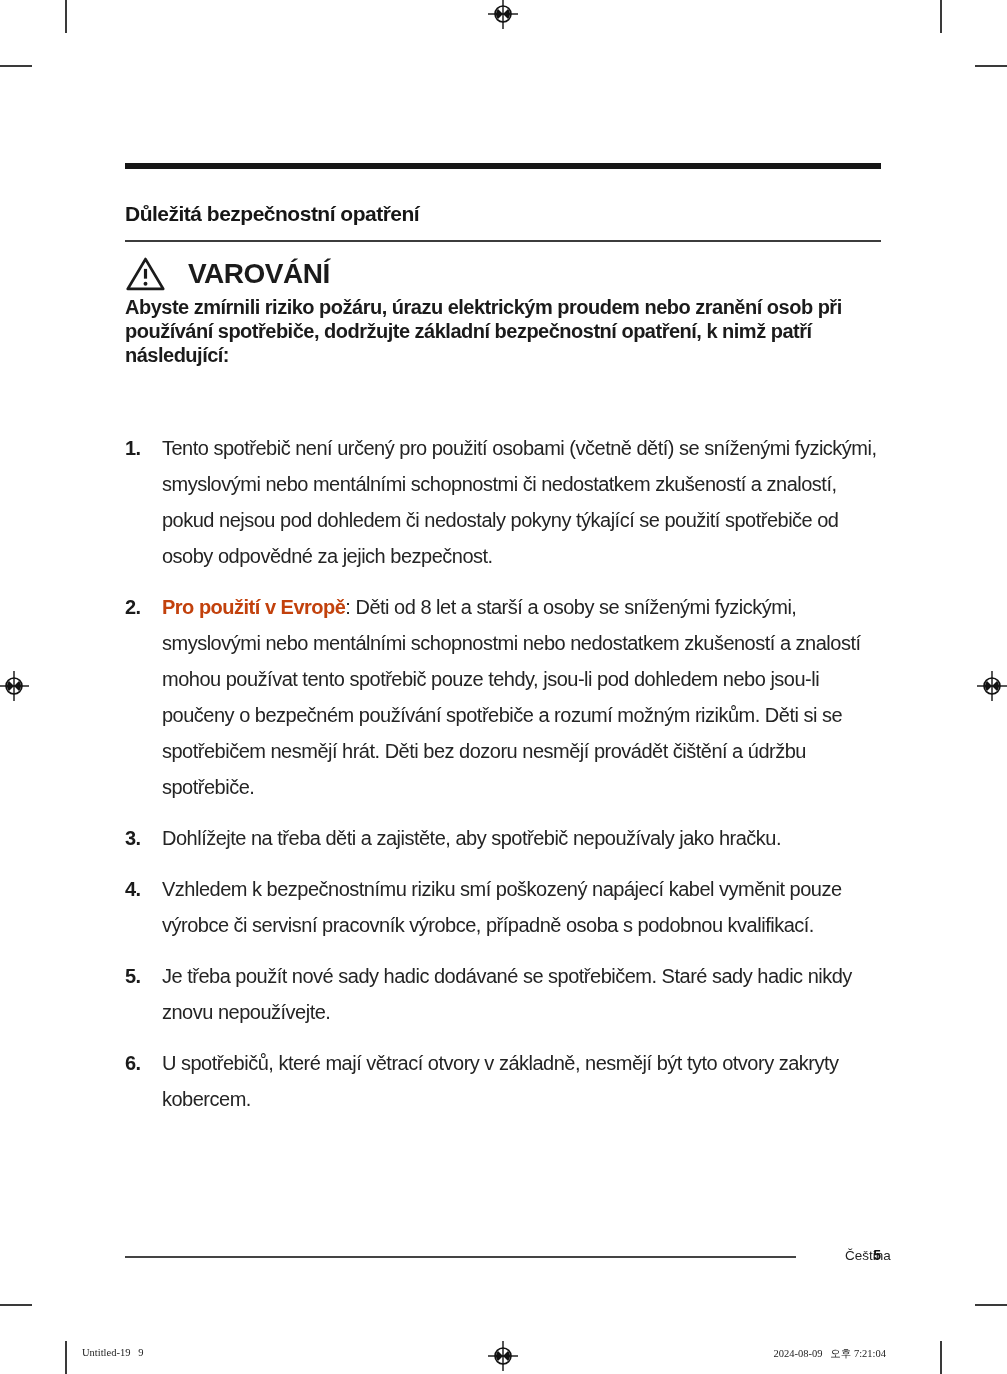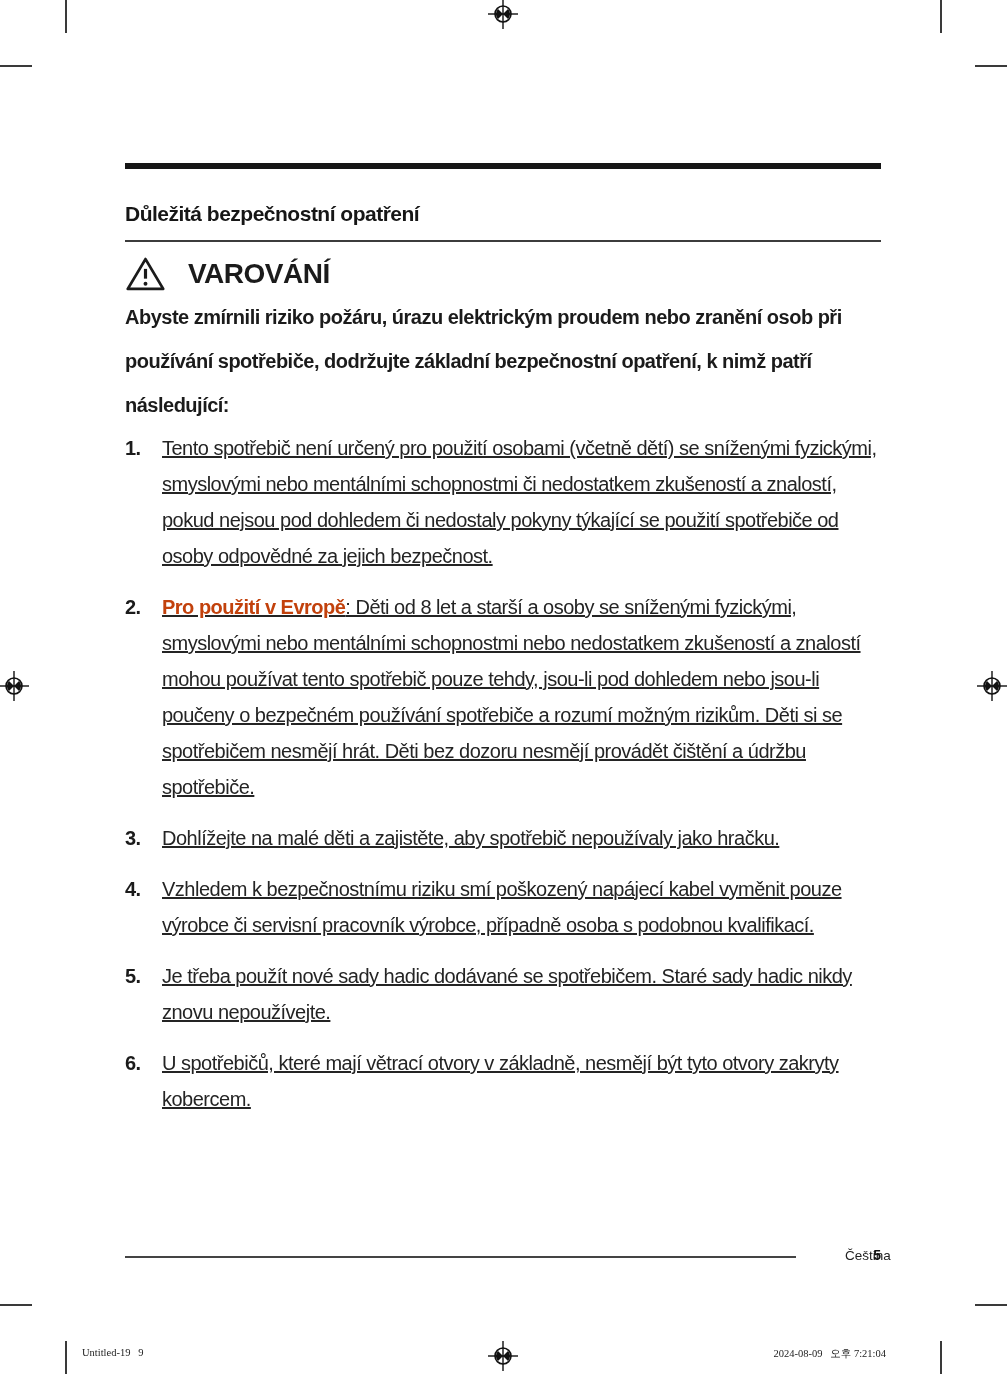--- a/index.html
+++ b/index.html
@@ -20,26 +20,26 @@
     font-size:21px; font-weight:bold; letter-spacing:-0.5px; color:#161616;
   }
   .title-rule { position:absolute; left:0; top:240px; width:756px; height:2px; background:#3c3c3c; }
   .warning-head {
     position:absolute; left:0; top:256px; display:flex; align-items:center; gap:22px;
     font-size:28px; font-weight:bold; letter-spacing:-0.5px; color:#1b1b1b;
   }
   .warning-head svg { display:block; }
   .intro {
     position:absolute; left:0; top:295px; width:756px; margin:0;
-    font-size:20px; font-weight:bold; line-height:44px; letter-spacing:-0.5px; color:#1b1b1b;
+    font-size:20px; font-weight:bold; line-height:24px; letter-spacing:-0.5px; color:#1b1b1b;
   }
   .safety-list { position:absolute; left:0; top:430px; width:756px; }
   .item { display:flex; margin-bottom:15px; font-size:20px; line-height:36px; letter-spacing:-0.5px; color:#242424; }
   .item .num { flex:0 0 37px; font-weight:bold; color:#1b1b1b; }
-  .item .body { flex:1;text-decoration:underline; }
+  .item .body { flex:1; }
   .item .body b { font-weight:bold; color:#c2410c; }
   .footer-rule { position:absolute; left:0; top:1256px; width:671px; height:2px; background:#444444; }
   .footer-lang {
     position:absolute; left:720px; top:1248px; font-size:13.5px; color:#222222; letter-spacing:0;
   }
   .footer-page {
     position:absolute; right:0; top:1247px; font-size:14px; font-weight:bold; color:#111111;
   }
   .print-text {
     position:absolute; font-family:"Liberation Serif", serif; font-size:10.5px; color:#222222;
@@ -112,21 +112,21 @@
       <div class="item">
         <span class="num">1.</span>
         <span class="body"><b></b><span>Tento spotřebič není určený pro použití osobami (včetně dětí) se sníženými fyzickými, smyslovými nebo mentálními schopnostmi či nedostatkem zkušeností a znalostí, pokud nejsou pod dohledem či nedostaly pokyny týkající se použití spotřebiče od osoby odpovědné za jejich bezpečnost.</span></span>
       </div>
       <div class="item">
         <span class="num">2.</span>
         <span class="body"><b>Pro použití v Evropě</b><span>: Děti od 8 let a starší a osoby se sníženými fyzickými, smyslovými nebo mentálními schopnostmi nebo nedostatkem zkušeností a znalostí mohou používat tento spotřebič pouze tehdy, jsou-li pod dohledem nebo jsou-li poučeny o bezpečném používání spotřebiče a rozumí možným rizikům. Děti si se spotřebičem nesmějí hrát. Děti bez dozoru nesmějí provádět čištění a údržbu spotřebiče.</span></span>
       </div>
       <div class="item">
         <span class="num">3.</span>
-        <span class="body"><b></b><span>Dohlížejte na malé děti a zajistěte, aby spotřebič nepoužívaly jako hračku.</span></span>
+        <span class="body"><b></b><span>Dohlížejte na třeba děti a zajistěte, aby spotřebič nepoužívaly jako hračku.</span></span>
       </div>
       <div class="item">
         <span class="num">4.</span>
         <span class="body"><b></b><span>Vzhledem k bezpečnostnímu riziku smí poškozený napájecí kabel vyměnit pouze výrobce či servisní pracovník výrobce, případně osoba s podobnou kvalifikací.</span></span>
       </div>
       <div class="item">
         <span class="num">5.</span>
         <span class="body"><b></b><span>Je třeba použít nové sady hadic dodávané se spotřebičem. Staré sady hadic nikdy znovu nepoužívejte.</span></span>
       </div>
       <div class="item">

